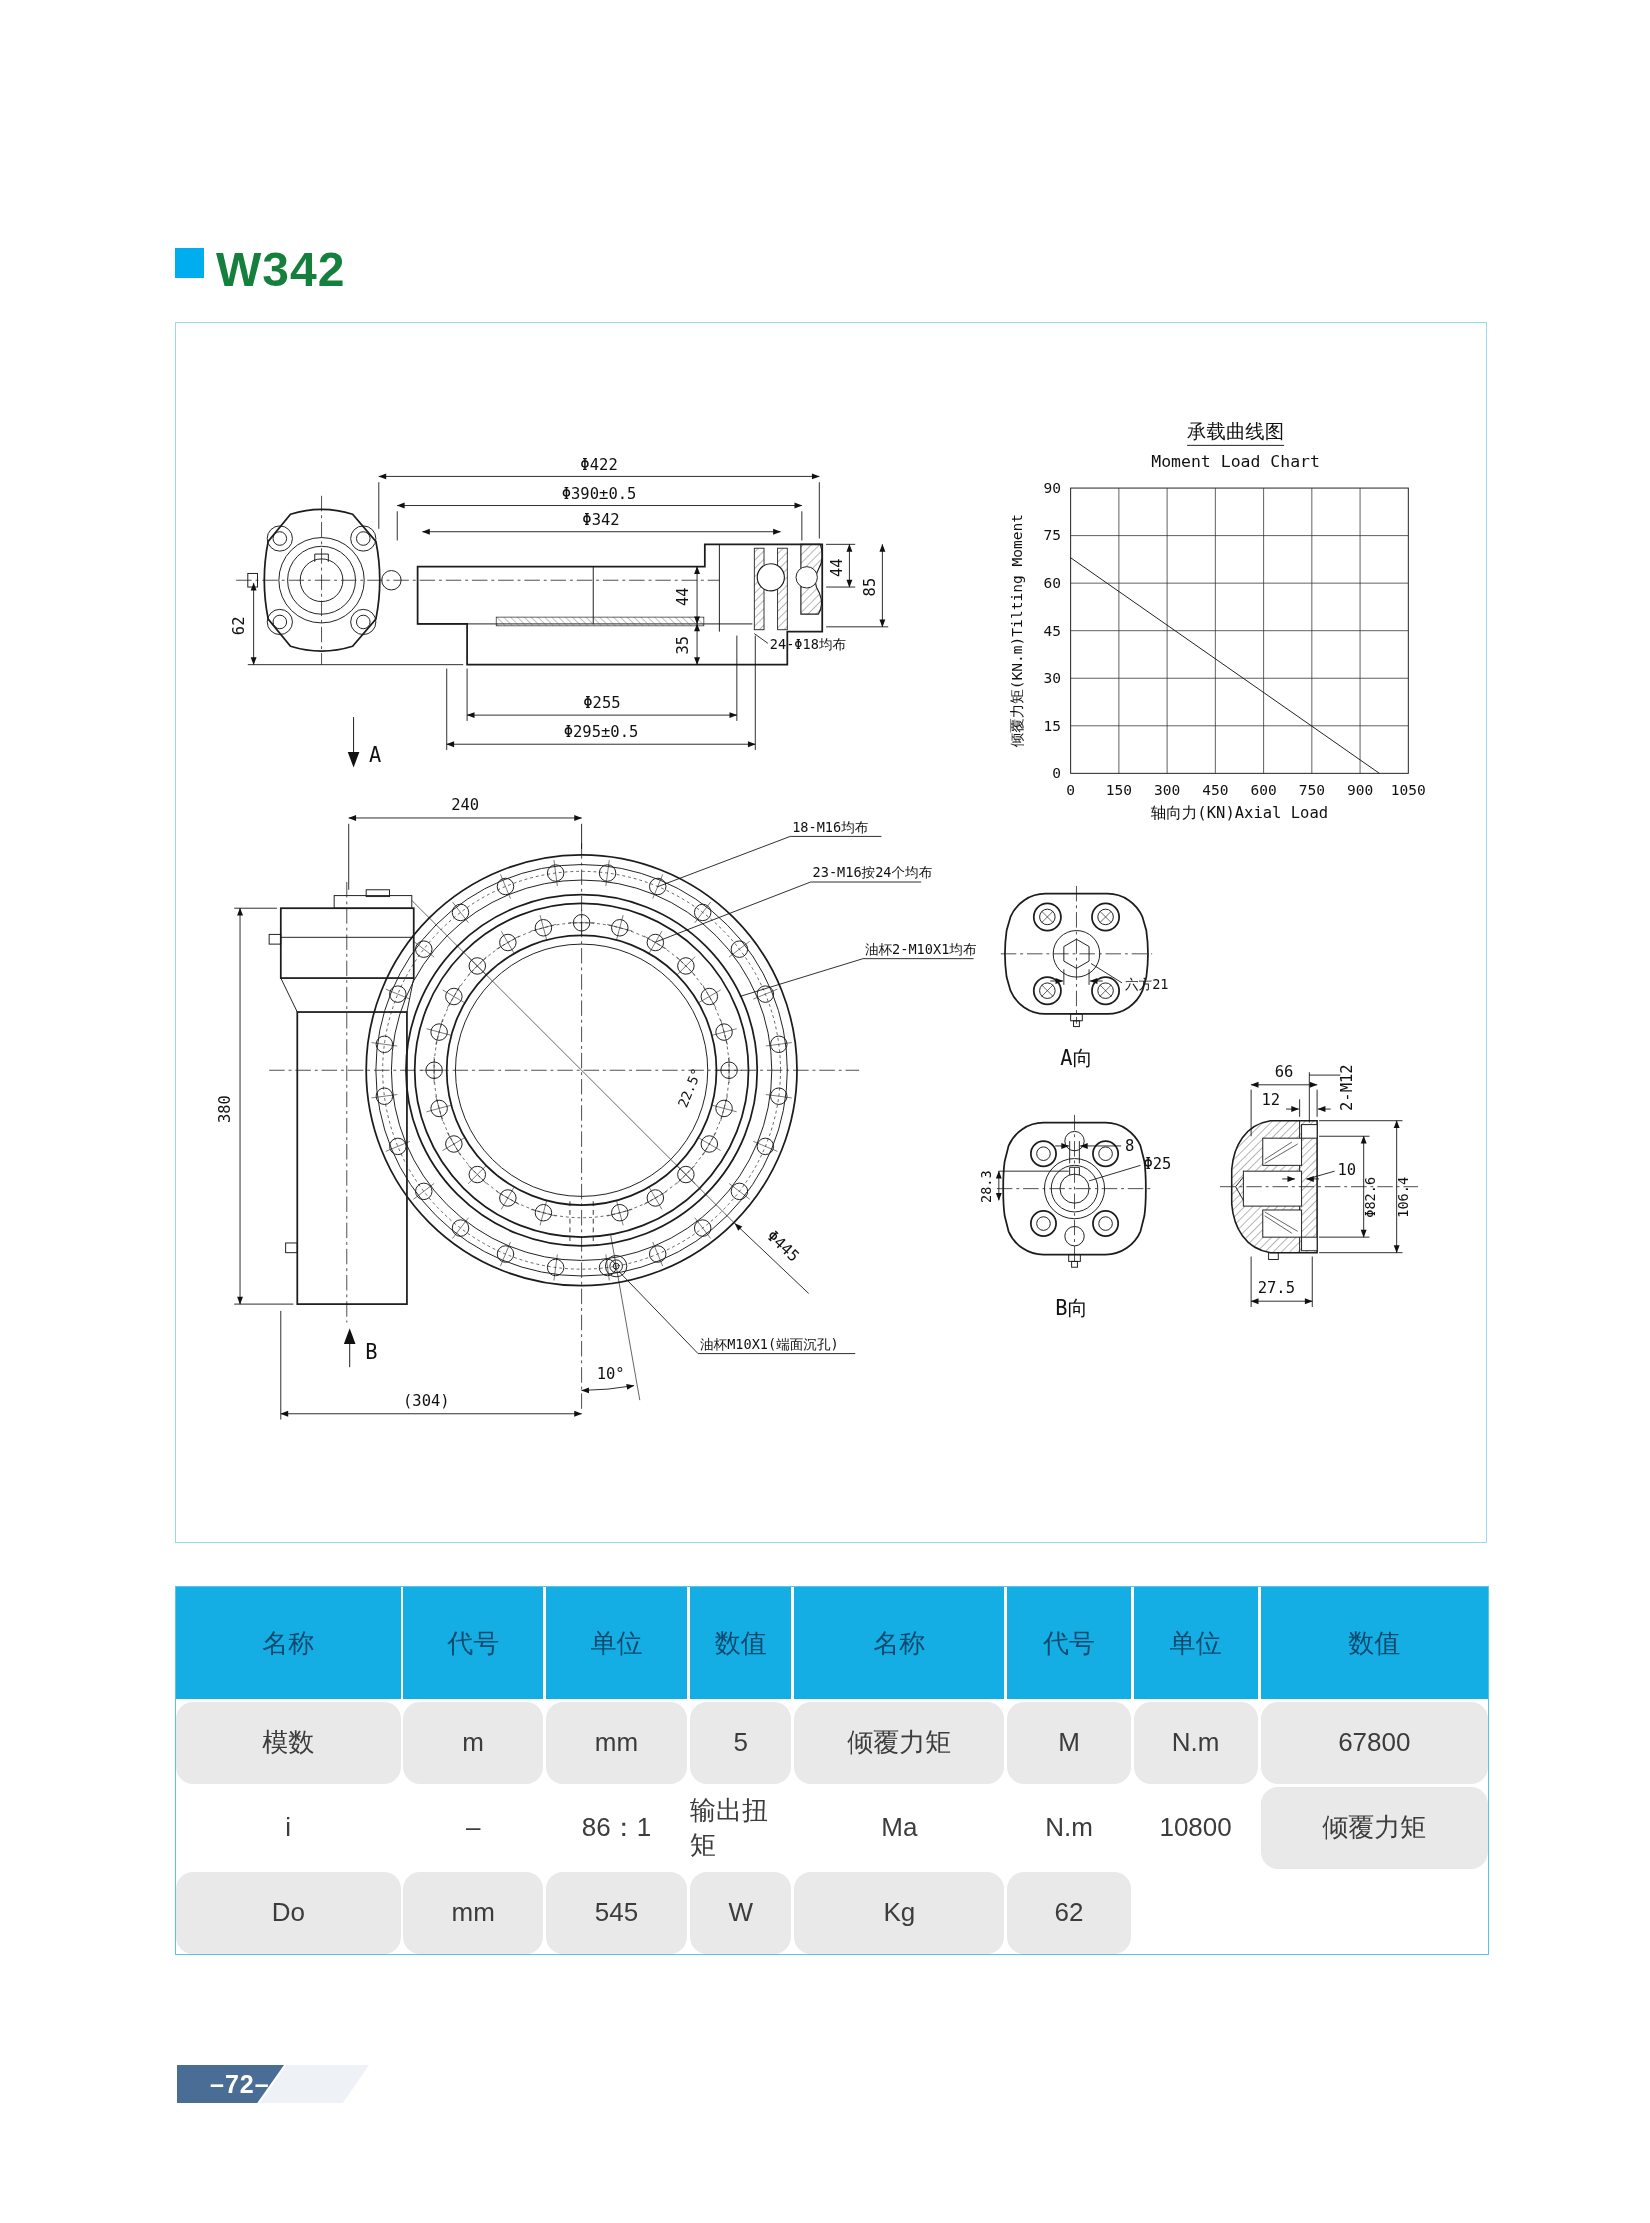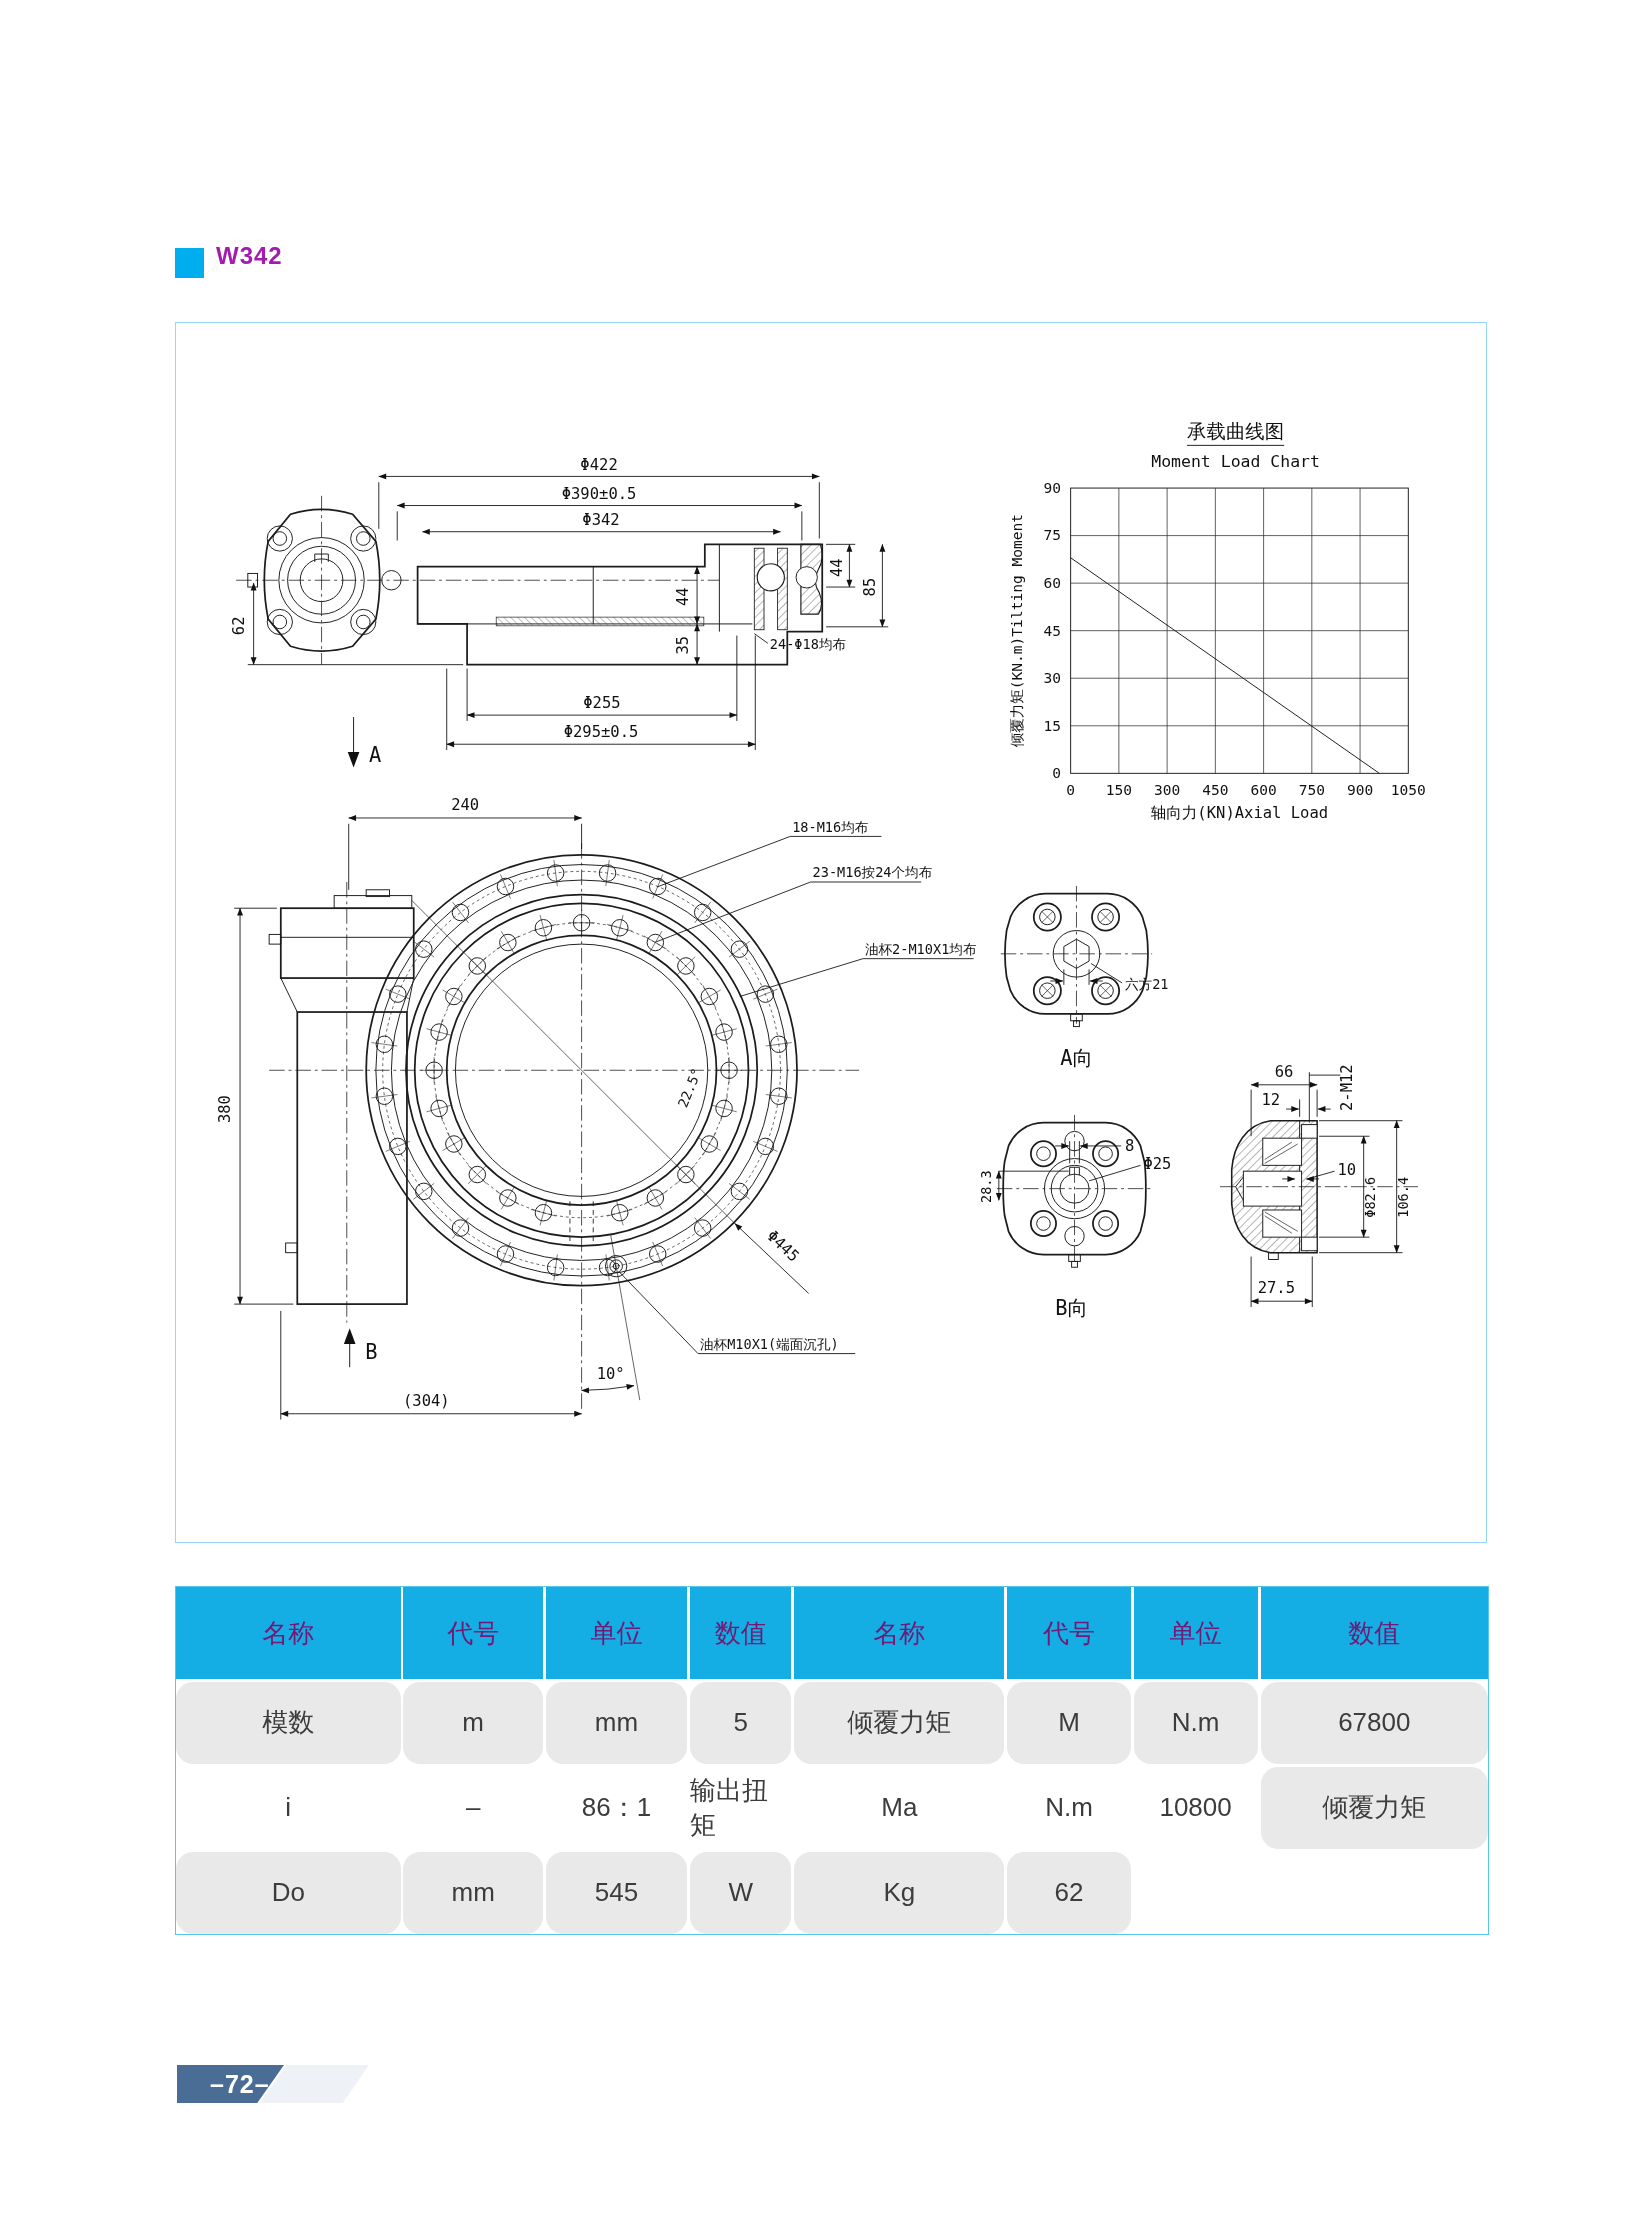--- a/index.html
+++ b/index.html
@@ -1,41 +1,41 @@
 <!DOCTYPE html>
 <html><head>
 <meta charset="utf-8">
 <style>
   html,body{margin:0;padding:0;background:#ffffff;}
   .page{position:relative;width:1651px;height:2223px;background:#ffffff;
         font-family:"Liberation Sans",sans-serif;color:#333;overflow:hidden;}
   
   .title-sq{position:absolute;left:175px;top:248px;width:29px;height:30px;background:#00AEEF;}
-  .title-tx{position:absolute;left:216px;top:242px;font-size:24px;font-weight:bold;color:#a21caf;letter-spacing:1px;}
+  .title-tx{position:absolute;left:216px;top:242px;font-size:48px;font-weight:bold;color:#15803d;letter-spacing:1px;}
   
   .panel{position:absolute;left:175px;top:322px;width:1312px;height:1221px;
          border:1.9px solid #97d9f0;box-sizing:border-box;background:#fff;}
   .panel svg{display:block;}
   svg text{fill:#111;font-family:"DejaVu Sans Mono","Liberation Mono",monospace;}
   .ln{stroke:#1c1c1c;fill:none;}
   .t2{stroke-width:1.8;}
   .t1{stroke-width:1;}
   .thin{stroke-width:0.7;}
   .dim{stroke:#111;stroke-width:0.9;fill:none;}
   .cl{stroke:#1c1c1c;stroke-width:0.8;fill:none;stroke-dasharray:16 4 3 4;}
   .dsh{stroke:#1c1c1c;stroke-width:0.9;fill:none;stroke-dasharray:5 4;}
   .dt{font-size:16px;}
   .dts{font-size:14px;}
   .cap{font-size:21px;}
   
   .spec{position:absolute;left:175px;top:1586px;width:1312px;border:1.9px solid #55c5ec;background:#fff;box-sizing:content-box;}
   .thead,.tbody{display:grid;grid-template-columns:235fr 146fr 148fr 106fr 220fr 129fr 130fr 238fr;gap:2.9px;}
   .thead{margin-bottom:2.9px;}
-  .th{height:92px;background:#14AEE4;display:flex;align-items:center;justify-content:center;
-      font-size:26px;color:#701a75;}
+  .th{height:112px;background:#14AEE4;display:flex;align-items:center;justify-content:center;
+      font-size:26px;color:#0c4a6e;}
   .tbody{grid-auto-rows:82px;}
   .td{display:flex;align-items:center;justify-content:center;font-size:26px;color:#3c3c3c;}
   .td.even{background:#e9e9e9;border-radius:17px;}
   .td.odd{background:#ffffff;}
   
   .pn-shadow{position:absolute;left:260px;top:2065px;width:109px;height:38px;background:#eef1f5;
              clip-path:polygon(24% 0,100% 0,76% 100%,0 100%);}
   .pn{position:absolute;left:177px;top:2065px;width:107px;height:38px;background:#4a6d96;
       clip-path:polygon(0 0,100% 0,75% 100%,0 100%);}
   .pn span{display:block;padding-left:33px;line-height:38px;color:#fff;font-weight:bold;font-size:25px;letter-spacing:1px;}

